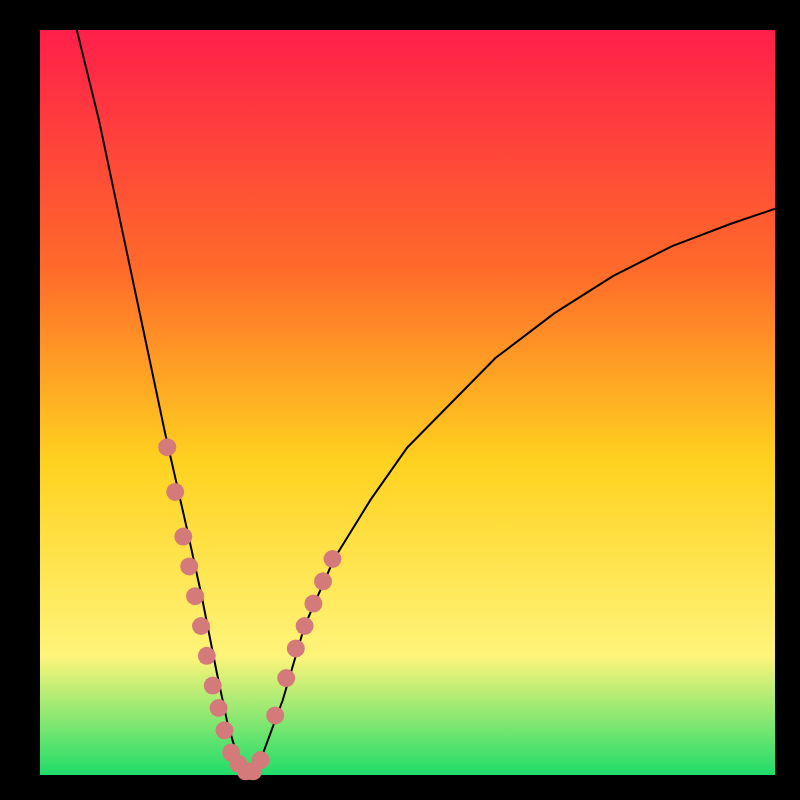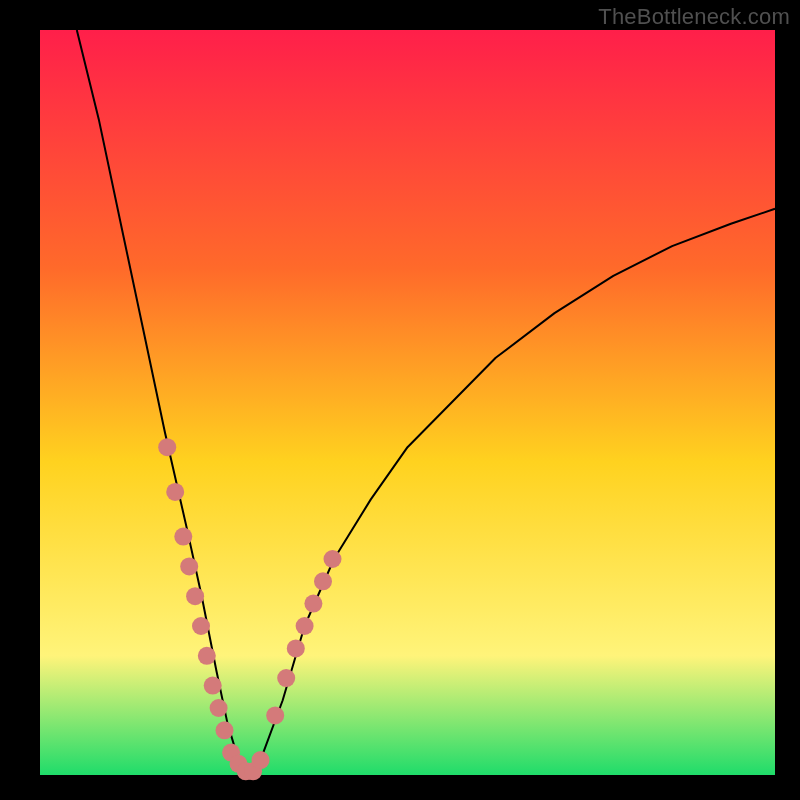--- a/index.html
+++ b/index.html
@@ -41,21 +41,20 @@
   }
   .dot {
     fill: #d47a7a;
     stroke: none;
   }
 </style>
 </head>
 <body>
 <div class="wrap">
 
-<div class="watermark">TheBottleneck.com</div>
 
 <svg class="plot" viewBox="0 0 800 800">
   <defs>
     <linearGradient id="bg-grad" x1="0" y1="0" x2="0" y2="1">
       <stop id="g0" offset="0%" stop-color="#ff1f4a"></stop>
       <stop id="g1" offset="32%" stop-color="#ff6a2a"></stop>
       <stop id="g2" offset="58%" stop-color="#ffd21f"></stop>
       <stop id="g3" offset="84%" stop-color="#fff47a"></stop>
       <stop id="g4" offset="100%" stop-color="#1fdc6a"></stop>
     </linearGradient>

